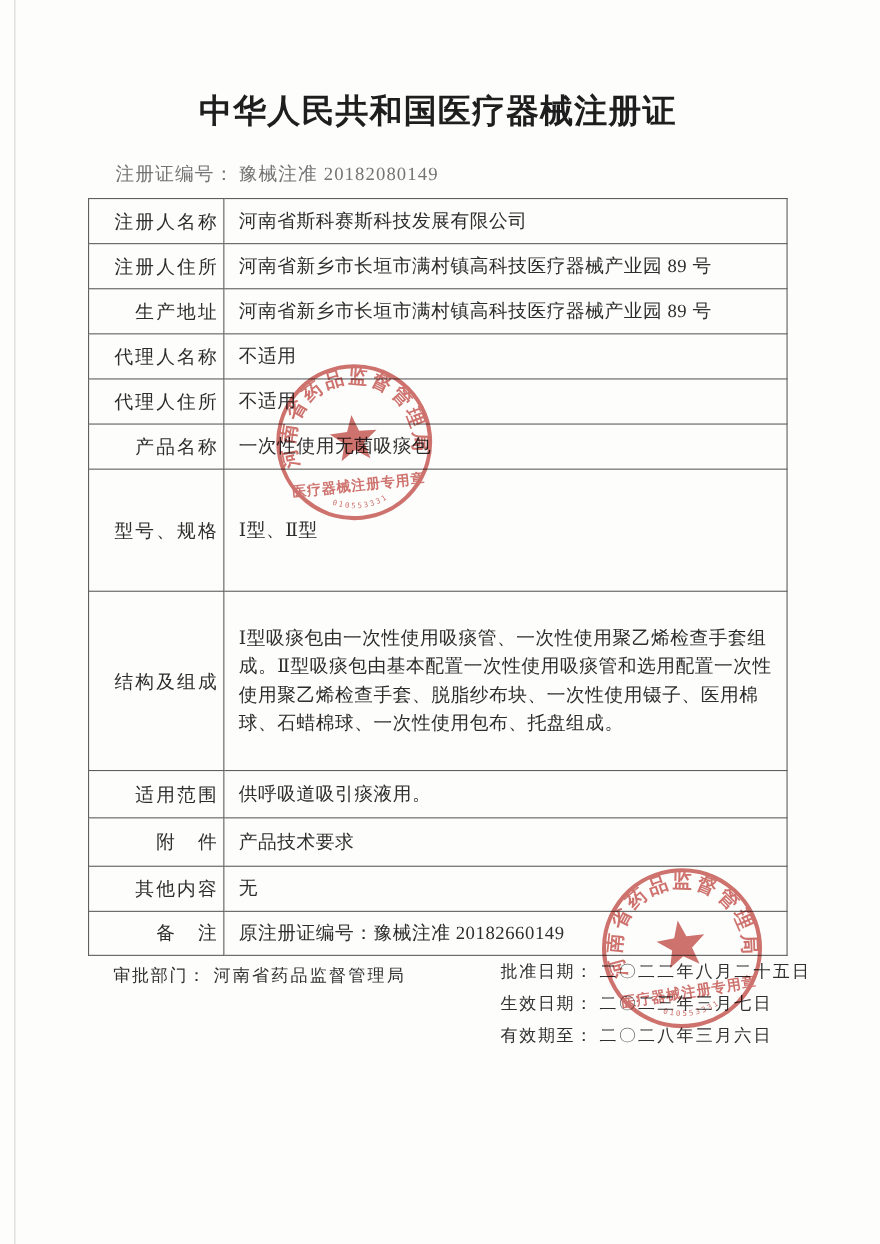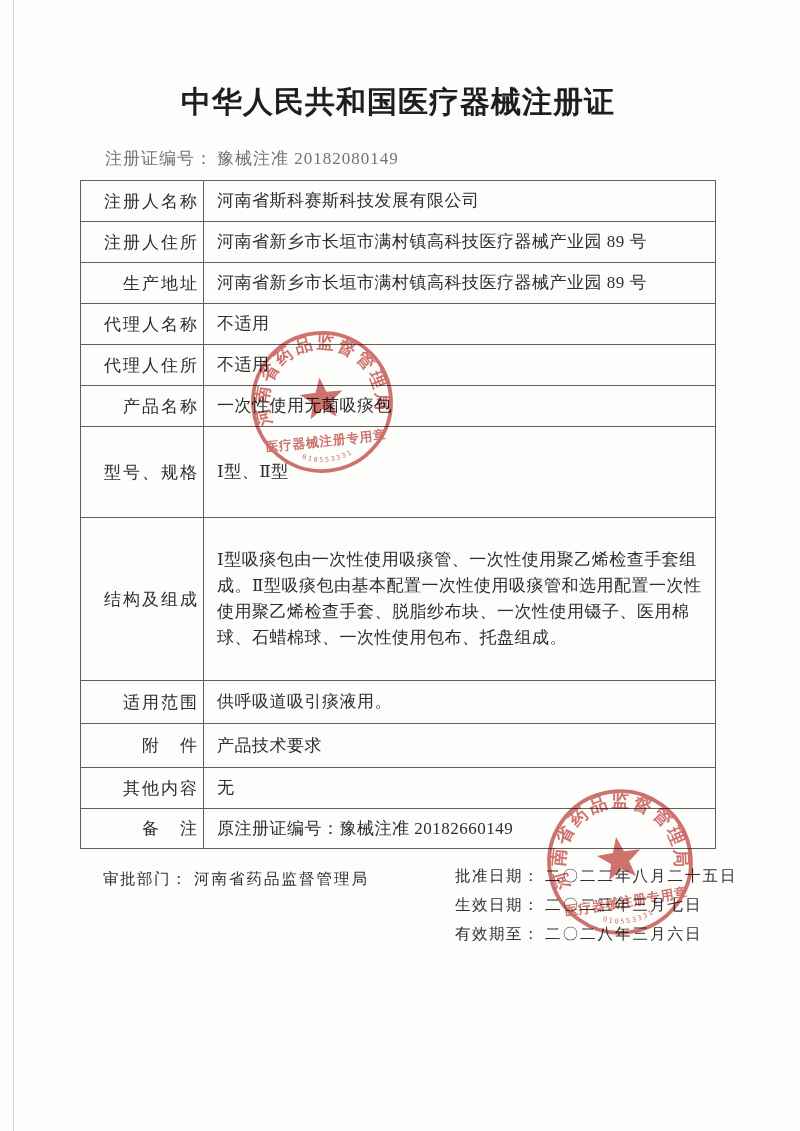--- a/index.html
+++ b/index.html
@@ -24,27 +24,27 @@
   table.cert{
     margin-top:9px;width:636px;border-collapse:collapse;table-layout:fixed;
   }
   table.cert td{
     border:1px solid #5f5f5f;vertical-align:middle;
     font-size:17px;color:#2d2d2d;
   }
   td.lbl{width:114px;text-align:right;letter-spacing:2px;padding:0 4px;}
   td.val{padding:0 12px 0 13px;line-height:26px;letter-spacing:0.5px;}
   tr.r1,tr.r2,tr.r3,tr.r4,tr.r5,tr.r6{height:41px;}
-  tr.r7{height:91px;}
+  tr.r7{height:111px;}
   tr.r8{height:163px;}
   tr.r9{height:43px;}
   tr.r10{height:44px;}
   tr.r11{height:41px;}
   tr.r12{height:40px;}
-  .footer{position:relative;margin-top:12px;height:100px;font-size:15.5px;}
+  .footer{position:relative;margin-top:0;height:100px;font-size:15.5px;}
   .approval{position:absolute;left:23px;top:8px;letter-spacing:1.5px;}
   .approval .v{margin-left:6px;letter-spacing:2px;}
   .dates{position:absolute;left:375px;top:0;}
   .date-line{height:29px;line-height:29px;letter-spacing:1.5px;white-space:nowrap;}
   .date-line .v{margin-left:5px;letter-spacing:2px;}
   
   .stamp{position:absolute;mix-blend-mode:multiply;opacity:.8;pointer-events:none;}
   .stamp svg{display:block;width:100%;height:100%;}
   #stamp1{left:247px;top:327px;width:150px;height:150px;transform:rotate(-6deg);}
   #stamp2{left:543px;top:785px;width:154px;height:154px;transform:rotate(-9deg);}

